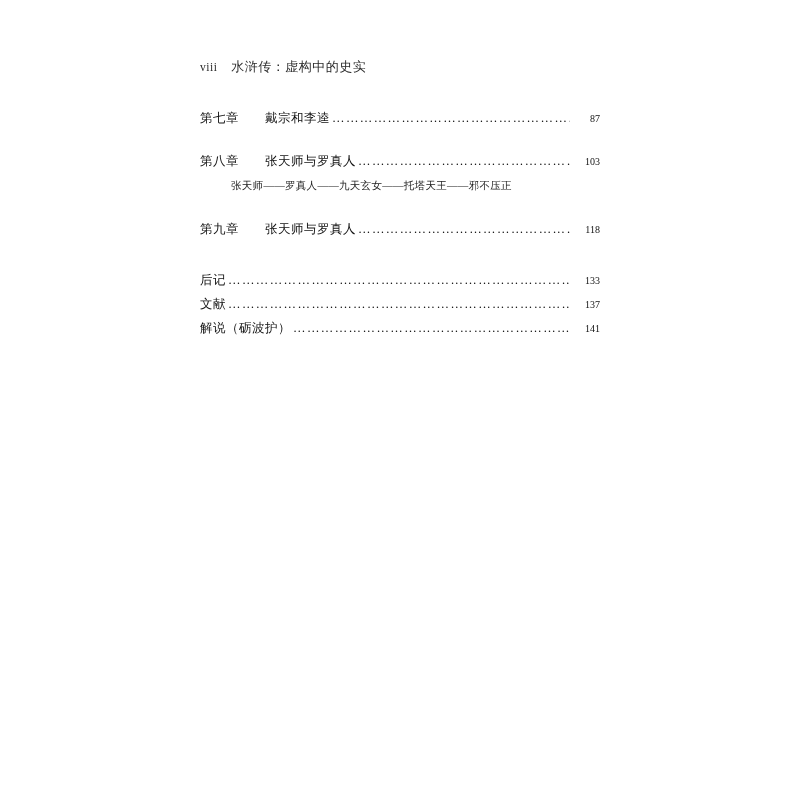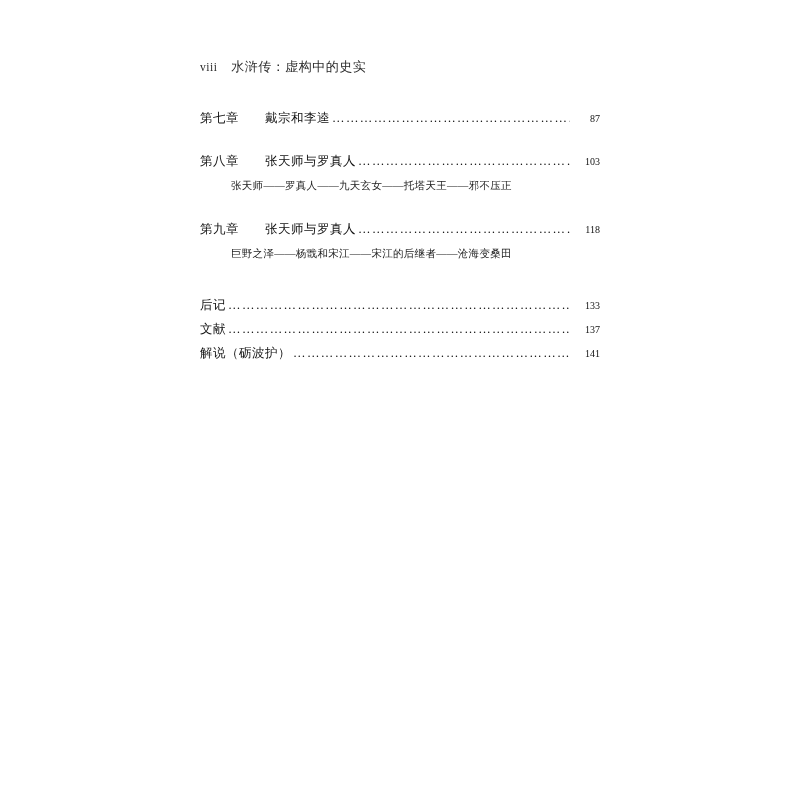--- a/index.html
+++ b/index.html
@@ -137,21 +137,20 @@
       <div class="chap-sub">张天师——罗真人——九天玄女——托塔天王——邪不压正</div>
     </div>
 
     <div class="chapter">
       <div class="chap-line">
         <span class="chap-num">第九章</span>
         <span class="chap-title">张天师与罗真人</span>
         <span class="leader">……………………………………………………………………………………………………………………</span>
         <span class="page-no">118</span>
       </div>
-      <div class="chap-sub">巨野之泽——杨戬和宋江——宋江的后继者——沧海变桑田</div>
     </div>
 
     <div class="backmatter">
       <div class="back-line">
         <span class="back-label">后记</span>
         <span class="leader">……………………………………………………………………………………………………………………</span>
         <span class="page-no">133</span>
       </div>
       <div class="back-line">
         <span class="back-label">文献</span>

